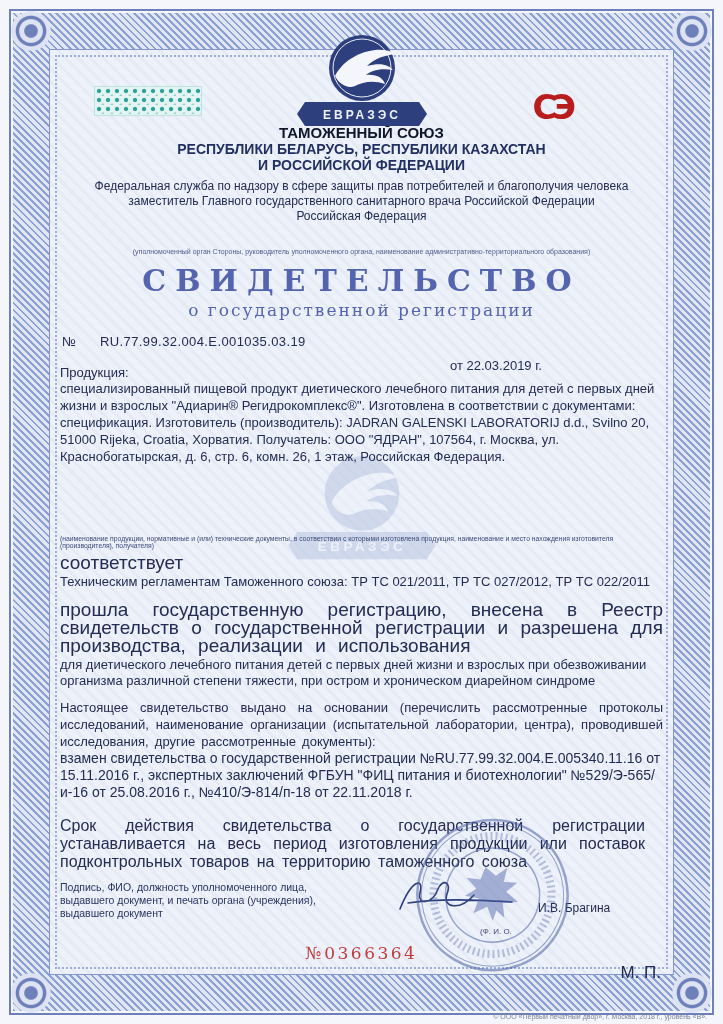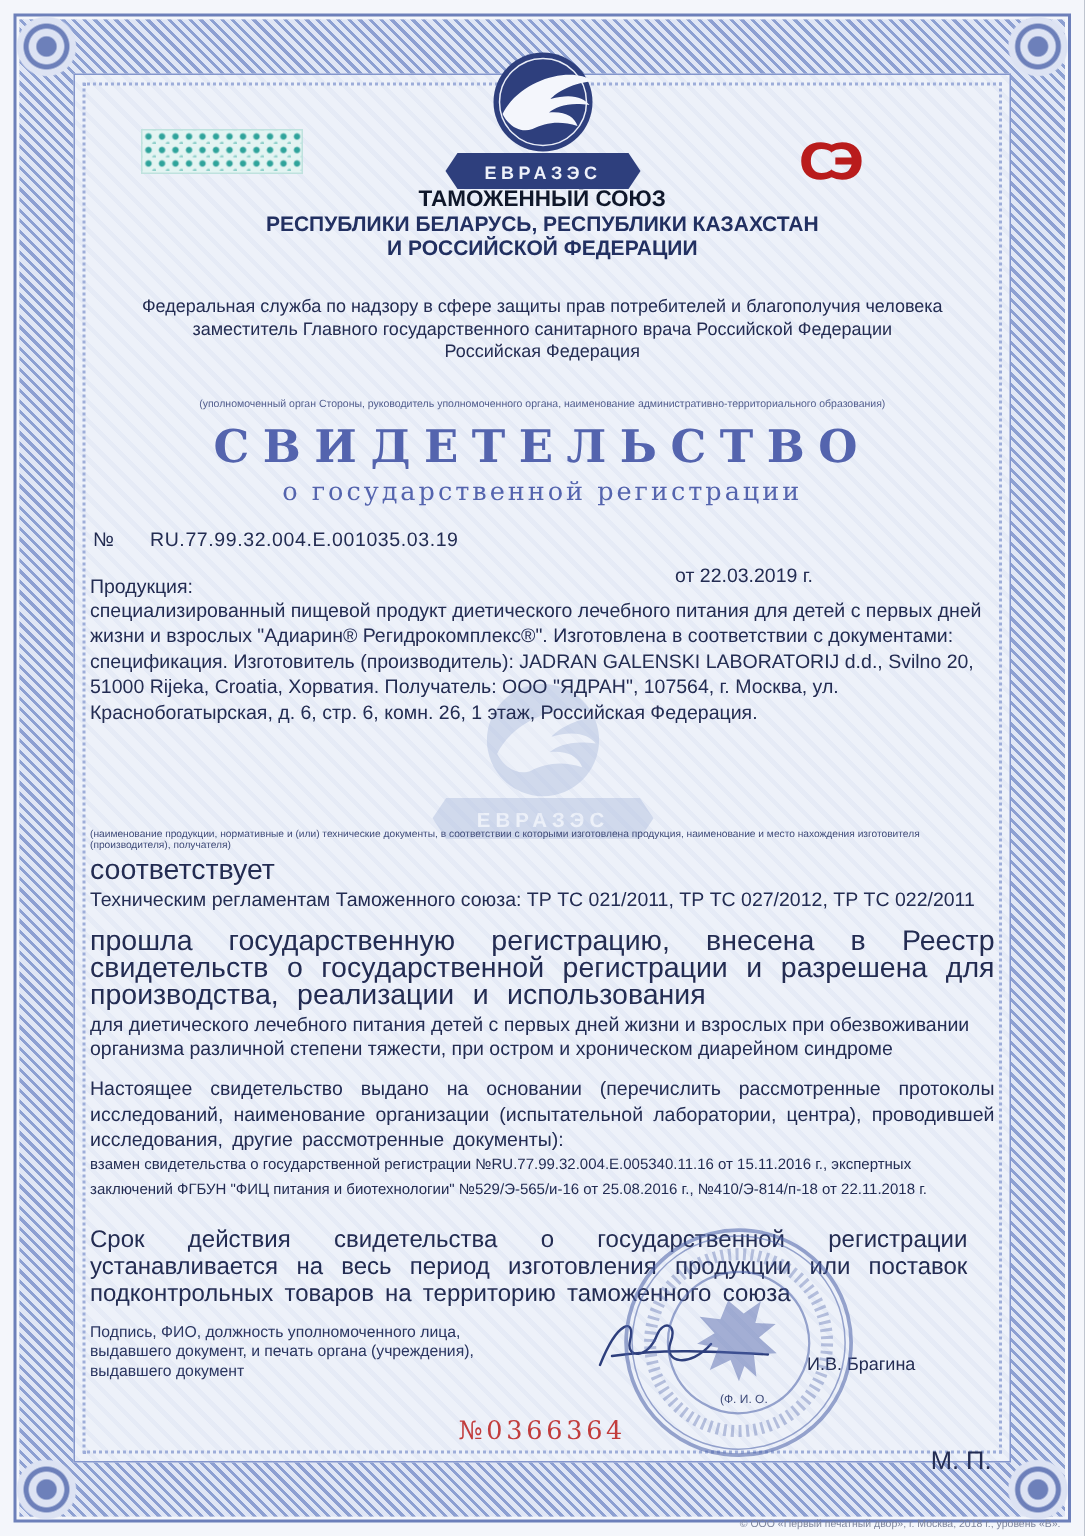--- a/index.html
+++ b/index.html
@@ -49,21 +49,21 @@
     background-size:9px 9px;
   }
   .se-logo {
     position:absolute; right:92px; top:62px;
     font-size:33px; font-weight:900; letter-spacing:-5px;
     color:#b91c1c; font-family:"DejaVu Sans", sans-serif;
   }
 
   .union-1 { text-align:center; font-weight:bold; font-size:15px; color:#0f172a; margin-top:4px; }
   .union-2, .union-3 { text-align:center; font-weight:bold; font-size:14px; color:#223061; }
-  .authority { margin-top:24px; text-align:center; font-size:12px; line-height:15px; }
+  .authority { margin-top:6px; text-align:center; font-size:12px; line-height:15px; }
   .authority-note { margin-top:24px; text-align:center; font-size:7px; color:#515d8d; }
 
   .doc-title {
     margin-top:8px; text-align:center; font-family:"DejaVu Serif", serif;
     font-size:30px; font-weight:bold; letter-spacing:9px; color:#5464ae;
   }
   .doc-subtitle {
     text-align:center; font-family:"DejaVu Serif", serif;
     font-size:17px; letter-spacing:2px; color:#5464ae; margin-top:2px;
   }
@@ -78,21 +78,21 @@
 
   .wm-space { height:70px; }
   .small-note { font-size:6.8px; color:#3e4a78; }
   .conform { margin-top:3px; font-size:19px; }
   .tech-regs { font-size:13px; }
 
   .registered { margin-top:12px; font-size:19px; line-height:18px; text-align:justify; text-align-last:left; word-spacing:7px; }
   .usage { margin-top:2px; font-size:13px; line-height:16px; }
 
   .basis-intro { margin-top:10px; font-size:13px; line-height:17px; text-align:justify; text-align-last:left; word-spacing:2.5px; }
-  .basis-text { font-size:10px; line-height:17px; }
+  .basis-text { font-size:14px; line-height:17px; }
 
   .validity { margin-top:16px; font-size:16px; line-height:18px; text-align:justify; text-align-last:left; word-spacing:3px; width:97%; }
 
   .sig-row { margin-top:10px; position:relative; height:58px; }
   .sig-caption { width:300px; font-size:10.5px; line-height:13px; color:#2a3560; }
   .signature-svg { position:absolute; left:330px; top:-10px; }
   .signer-name { position:absolute; left:478px; top:20px; font-size:12px; }
   .fio-note { position:absolute; left:420px; top:46px; font-size:8px; color:#3e4a78; }
 
   .serial-row { margin-top:4px; position:relative; height:24px; }

